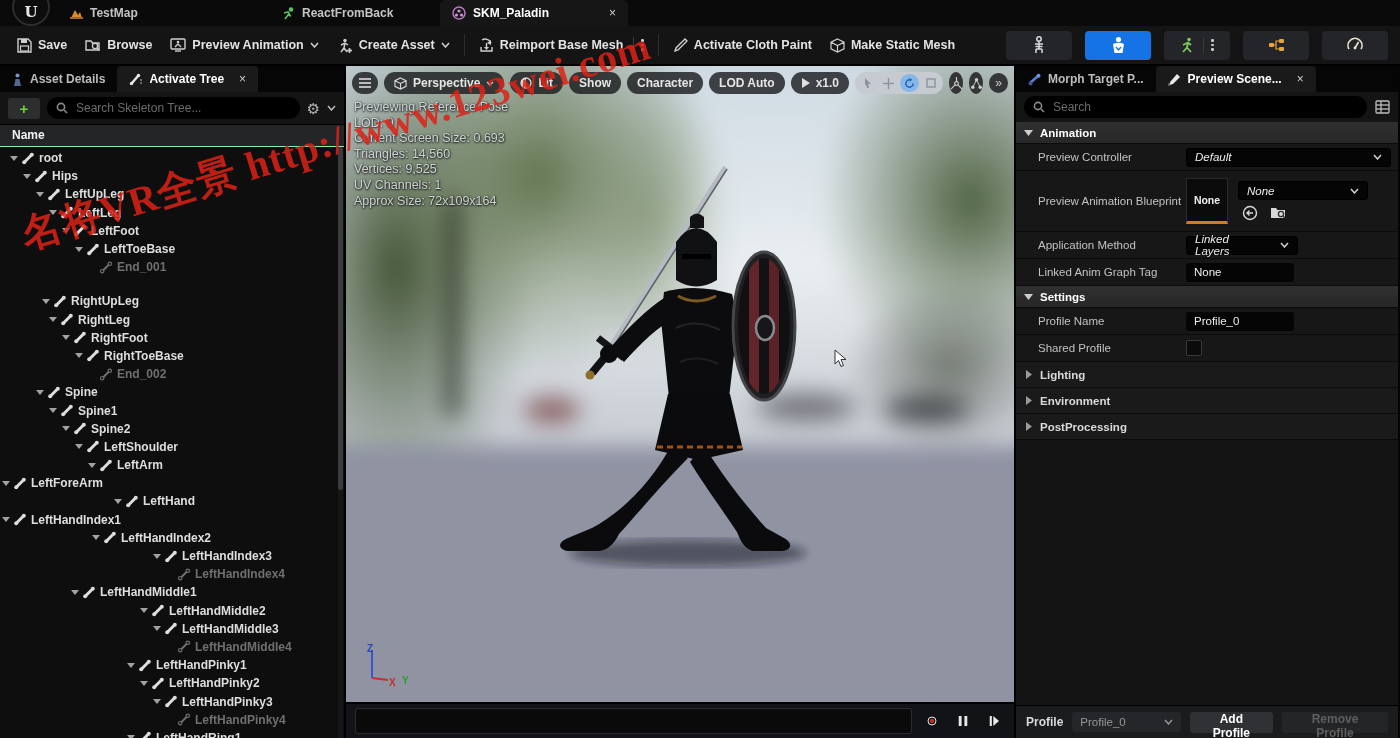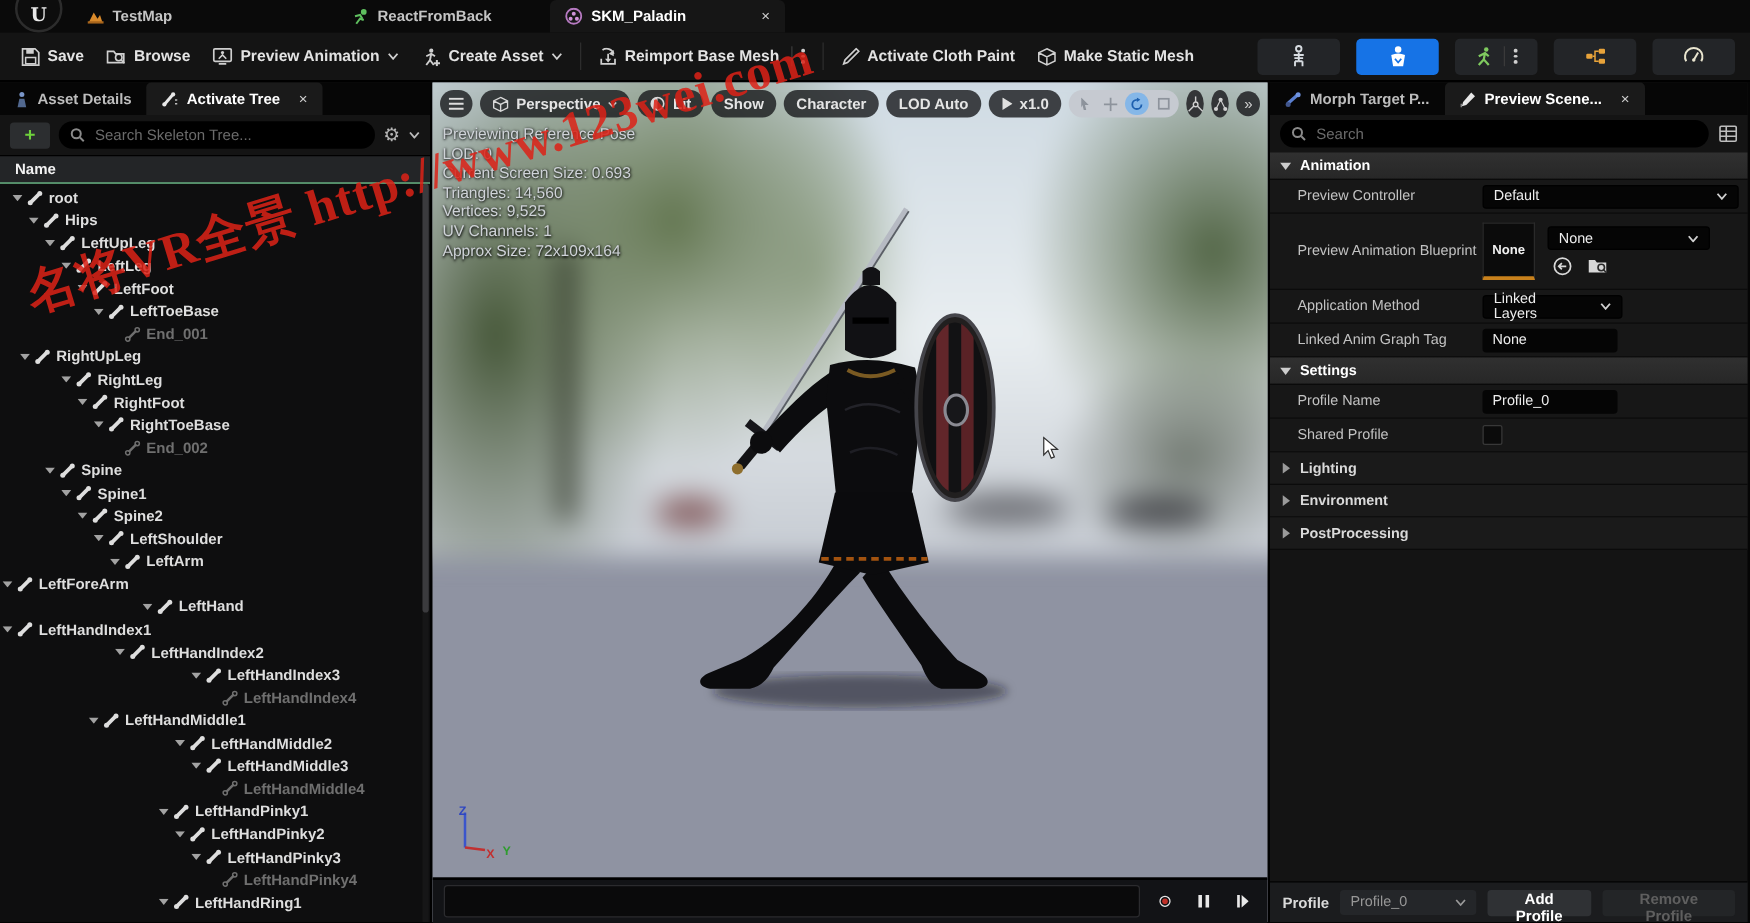--- a/index.html
+++ b/index.html
@@ -91,21 +91,21 @@
   .pb-btn{width:22px;height:22px;display:flex;align-items:center;justify-content:center;background:transparent;border:none;}
   
   #right-panel{width:384px;display:flex;flex-direction:column;background:#141414;border-left:2px solid #000;box-sizing:border-box;}
   #right-search-row{height:30px;display:flex;align-items:center;gap:8px;padding:0 8px;background:#141414;flex:none;}
   #props{flex:1;display:flex;flex-direction:column;}
   .sec{height:21px;background:linear-gradient(#303030,#272727);display:flex;align-items:center;gap:7px;
      padding-left:8px;color:#fff;font-size:11.5px;font-weight:700;border-bottom:1px solid #0a0a0a;flex:none;}
   .prow{min-height:26px;display:flex;align-items:center;background:#171717;border-bottom:1px solid #0b0b0b;padding-left:22px;flex:none;}
   .plabel{width:148px;color:#c2c2c2;font-size:11.5px;flex:none;}
   .dd{height:19px;background:#050505;border:1px solid #000;border-radius:3px;display:flex;align-items:center;
-     padding:0 8px;color:#ededed;font-size:11.5px;gap:16px;box-sizing:border-box;}
+     padding:0 8px;color:#ededed;font-size:11.5px;gap:16px;box-sizing:border-box;font-style:italic;}
   .dd .chev{margin-left:auto;}
   .field{height:19px;background:#050505;border-radius:3px;display:flex;align-items:center;padding:0 8px;color:#ededed;font-size:11.5px;box-sizing:border-box;}
   .prow.tall{height:60px;}
   .thumb{width:42px;height:46px;background:#0b0b0b;border:1px solid #2a2a2a;border-bottom:3px solid #c8811c;
      display:flex;align-items:center;justify-content:center;color:#f0f0f0;font-size:10.5px;font-weight:700;box-sizing:border-box;}
   .asset-right{display:flex;flex-direction:column;gap:5px;margin-left:10px;}
   .asset-icons{display:flex;gap:12px;align-items:center;padding-left:4px;}
   .cbox{width:14px;height:14px;background:#0b0b0b;border:1px solid #383838;border-radius:2px;}
   .cat{height:25px;background:#1a1a1a;border-bottom:1px solid #0b0b0b;display:flex;align-items:center;gap:8px;
      padding-left:10px;color:#dadada;font-size:11.5px;font-weight:600;flex:none;}
@@ -466,21 +466,21 @@
             <span class="arr"></span>
             <span class="bico">
               <svg width="14" height="13" viewBox="0 0 14 13">
                 <path d="M4 9.5 L10 3.5" stroke="currentColor" stroke-width="2" fill="none"></path>
                 <circle cx="3.2" cy="10.2" r="1.7" fill="none" stroke="currentColor" stroke-width="1.2"></circle>
                 <circle cx="10.8" cy="2.8" r="1.7" fill="none" stroke="currentColor" stroke-width="1.2"></circle>
               </svg>
             </span>
             <span>End_001</span>
           </div>
-          <div class="trow" style="padding-left: 14px;">
+          <div class="trow" style="padding-left: 40px; margin-top: 16px;">
             <span class="arr">
               <svg width="8" height="5" viewBox="0 0 8 5">
                 <polygon points="0,0 8,0 4,5" fill="#a2a2a2"></polygon>
               </svg>
             </span>
             <span class="bico">
               <svg width="14" height="13" viewBox="0 0 14 13">
                 <path d="M4 9.5 L10 3.5" stroke="currentColor" stroke-width="3"></path>
                 <circle cx="3.2" cy="10.2" r="2" fill="currentColor"></circle>
                 <circle cx="10.8" cy="2.8" r="2" fill="currentColor"></circle>

